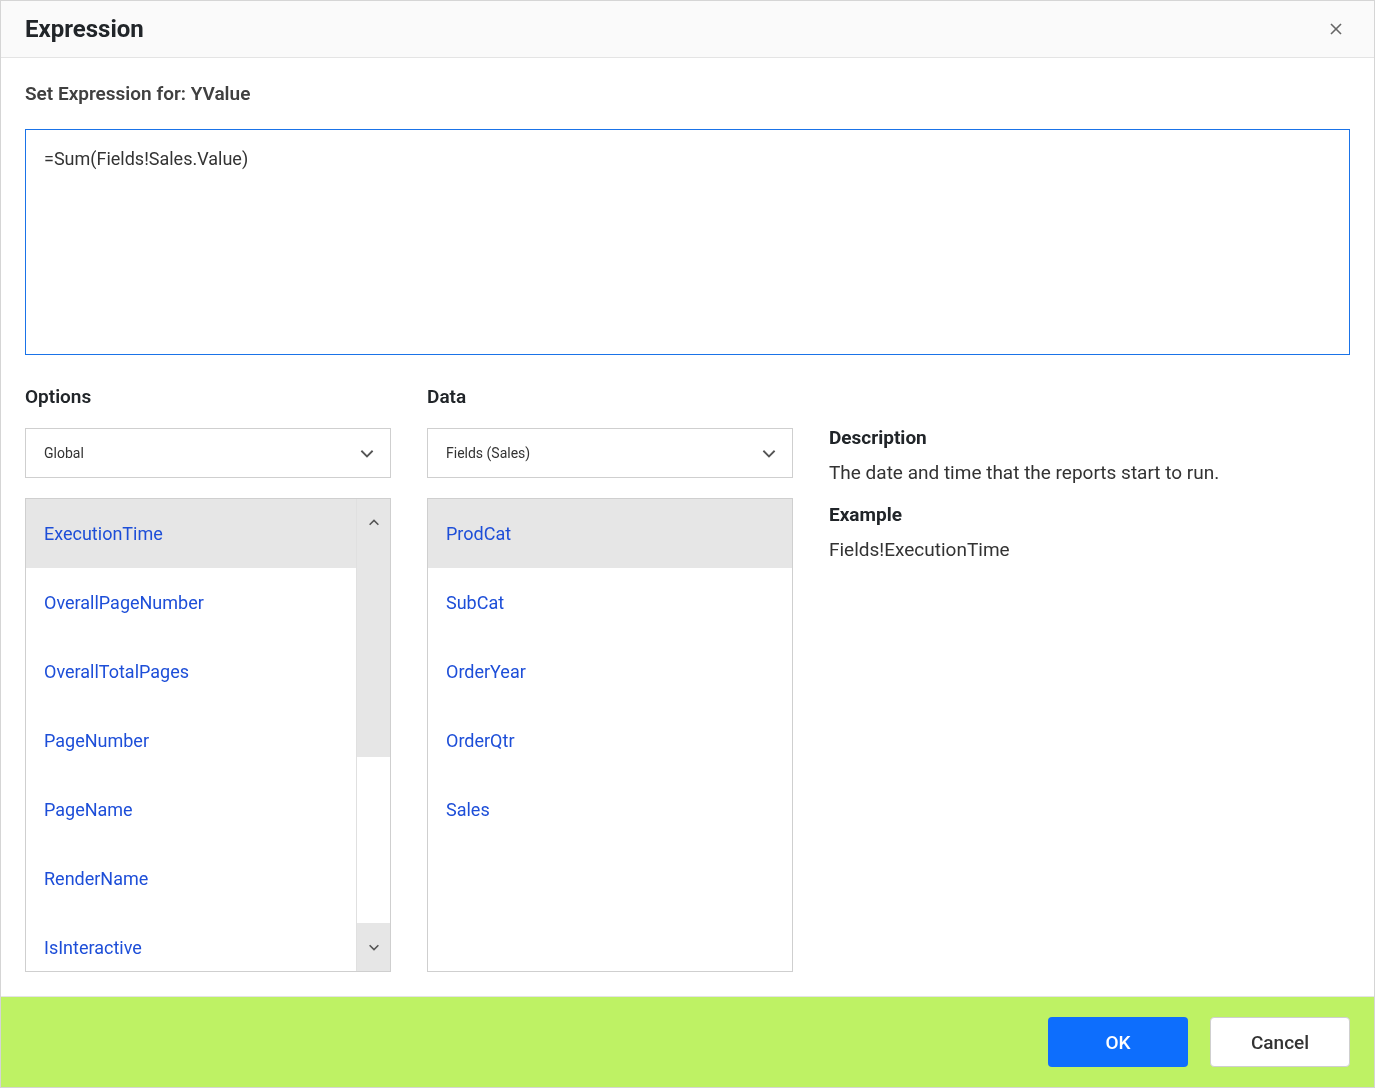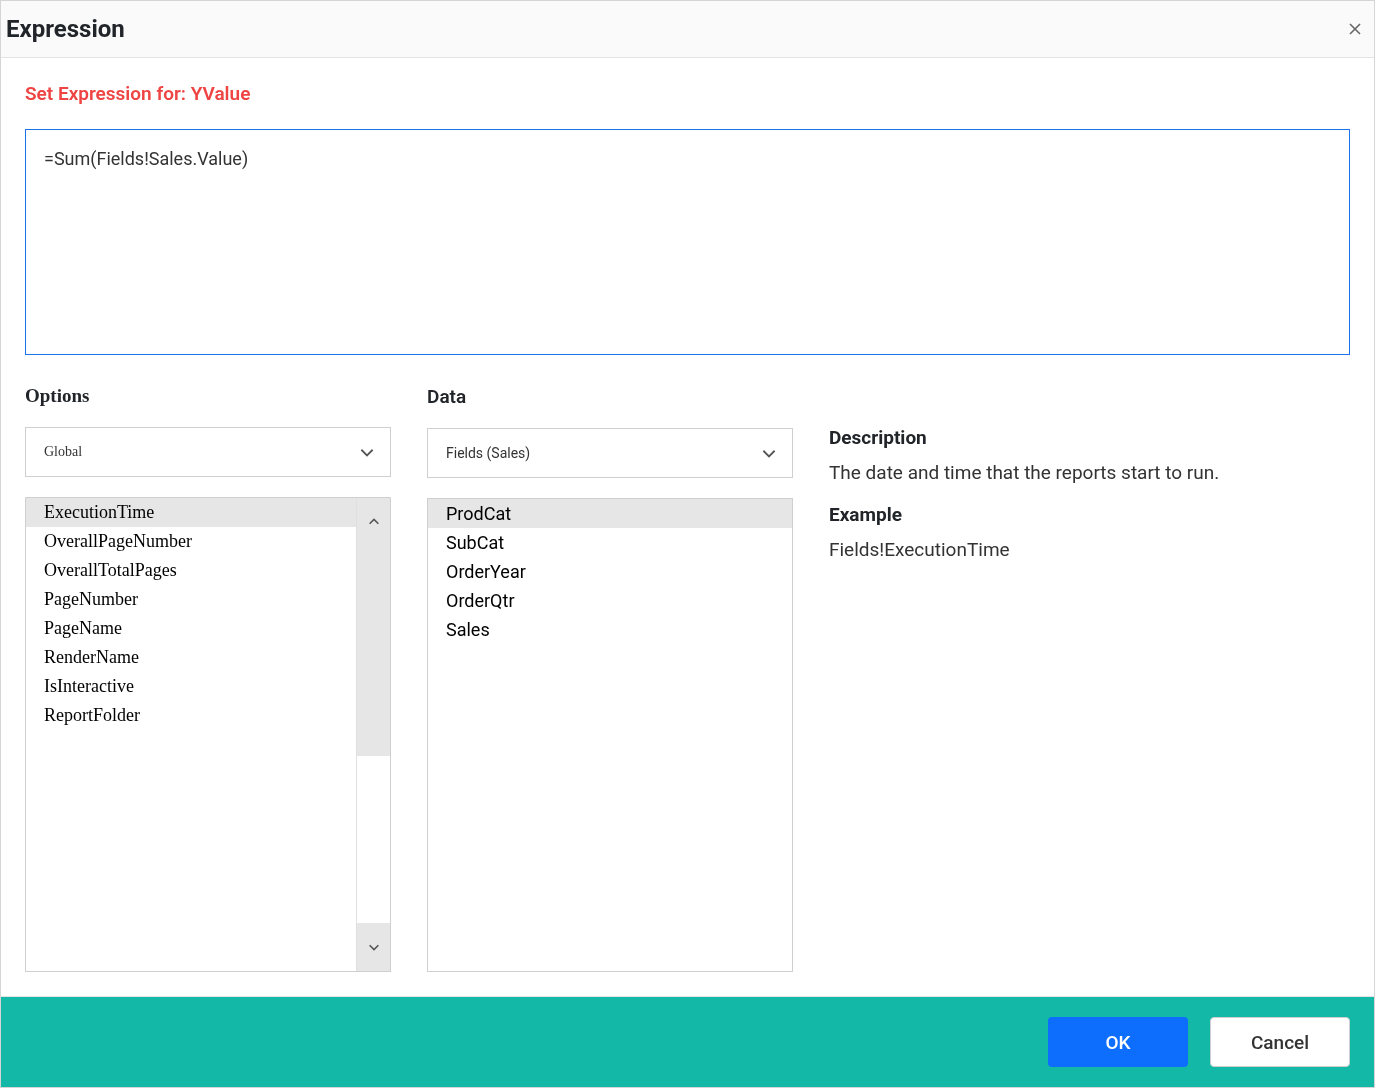--- a/index.html
+++ b/index.html
@@ -14,21 +14,21 @@
     width: 1375px;
     height: 1088px;
     background: #fff;
     border: 1px solid #d5d5d5;
     display: flex;
     flex-direction: column;
   }
   .dialog-header {
     display: flex;
     justify-content: space-between;
-    padding: 14px 5px;
+    padding: 14px 24px;
     border-bottom: 1px solid #e4e4e4;
     background: #fafafa;
   }
   .dialog-title {
     font-size: 24px;
     font-weight: 700;
     color: #212529;
   }
   .close-btn {
     width: 28px; height: 28px;
@@ -40,21 +40,21 @@
   .dialog-body {
     flex: 1;
     padding: 24px;
     display: flex;
     flex-direction: column;
     overflow: hidden;
   }
   .set-expr-label {
     font-size: 19px;
     font-weight: 600;
-    color: #ef4444;
+    color: #404040;
     margin-bottom: 24px;
   }
   .expr-textarea {
     width: 100%;
     height: 226px;
     border: 1px solid #1a73e8;
     resize: none;
     font-family: inherit;
     font-size: 18px;
     padding: 18px 18px;
@@ -66,21 +66,21 @@
     display: flex;
     gap: 36px;
     flex: 1;
     overflow: hidden;
   }
   .panel {
     display: flex;
     flex-direction: column;
     min-width: 0;
   }
-  .panel-options { width: 366px; font-family: Liberation Serif, serif; }
+  .panel-options { width: 366px; }
   .panel-data    { width: 366px; }
   .panel-desc    { flex: 1; }
   .panel-heading {
     font-size: 19px;
     font-weight: 600;
     margin-bottom: 20px;
   }
   .select-wrap {
     border: 1px solid #cfcfcf;
     height: 50px;
@@ -101,23 +101,23 @@
     background: #fff;
     overflow: hidden;
     position: relative;
   }
   .listbox-inner {
     position: absolute;
     top:0; left:0; right:0; bottom:0;
     overflow: hidden;
   }
   .list-item {
-    padding: 4px 18px;
+    padding: 24px 18px;
     font-size: 18px;
-    color: #000000;
+    color: #1d4ed8;
     cursor: pointer;
     white-space: nowrap;
     overflow: hidden;
     text-overflow: ellipsis;
   }
   .list-item.selected { background: #e6e6e6; }
   .panel-options .listbox-inner { right: 34px; }
   .scrollbar-track {
     position: absolute;
     top: 0; right: 0; bottom: 0;
@@ -140,21 +140,21 @@
     position: absolute;
     left: 0; width: 34px;
     top: 48px; height: 210px;
     background: #e6e6e6;
   }
   .desc-row { margin-bottom: 14px; font-size: 19px; line-height: 1.5;}
   .desc-label { font-weight: 700; color:#212529; margin-bottom:6px; }
   .desc-text { color:#333; }
   .dialog-footer {
     border-top: 1px solid #e4e4e4;
-    background: #14b8a6;
+    background: #bef264;
     padding: 20px 24px;
     display: flex;
     justify-content: flex-end;
     gap: 22px;
   }
   .btn {
     min-width: 140px;
     height: 50px;
     border-radius: 4px;
     font-size: 19px;

